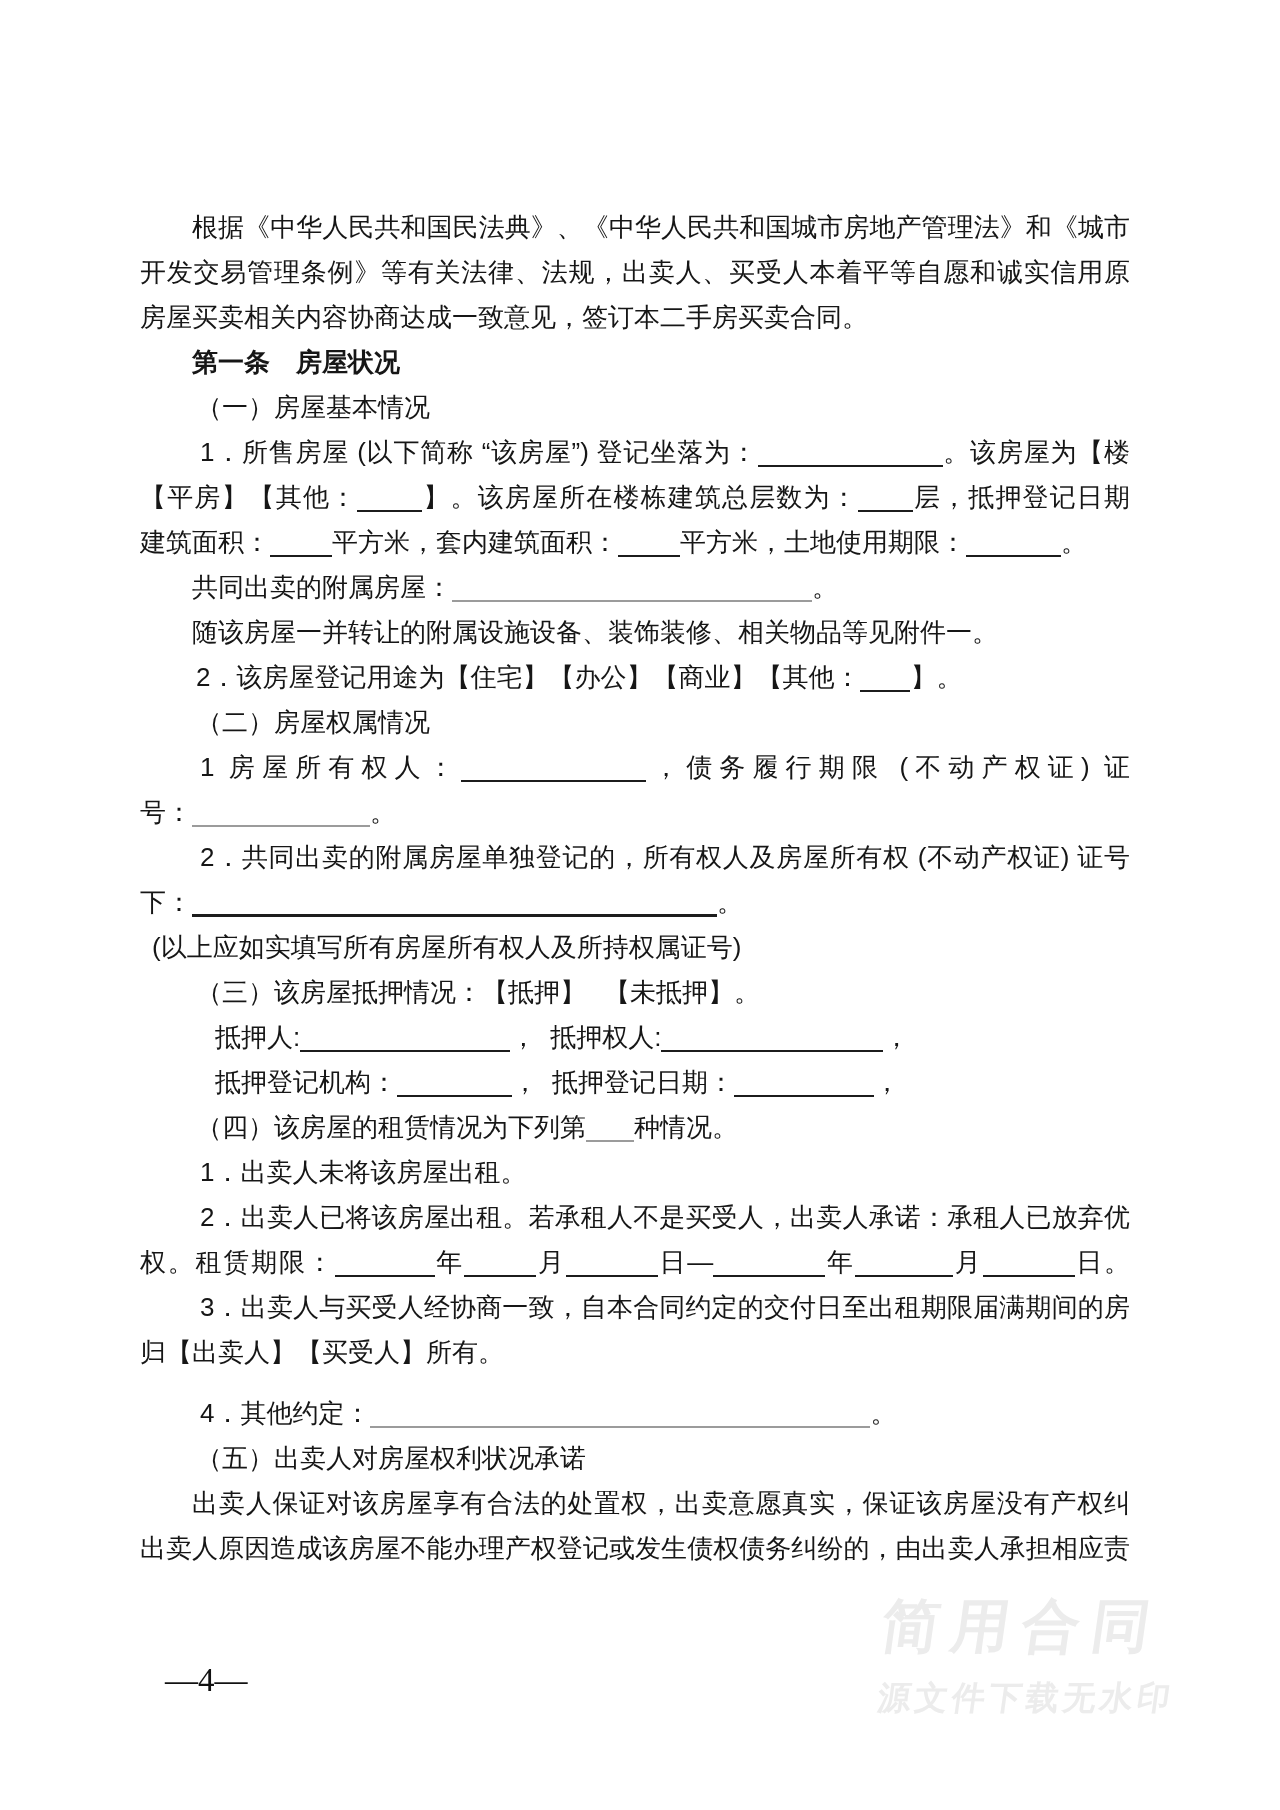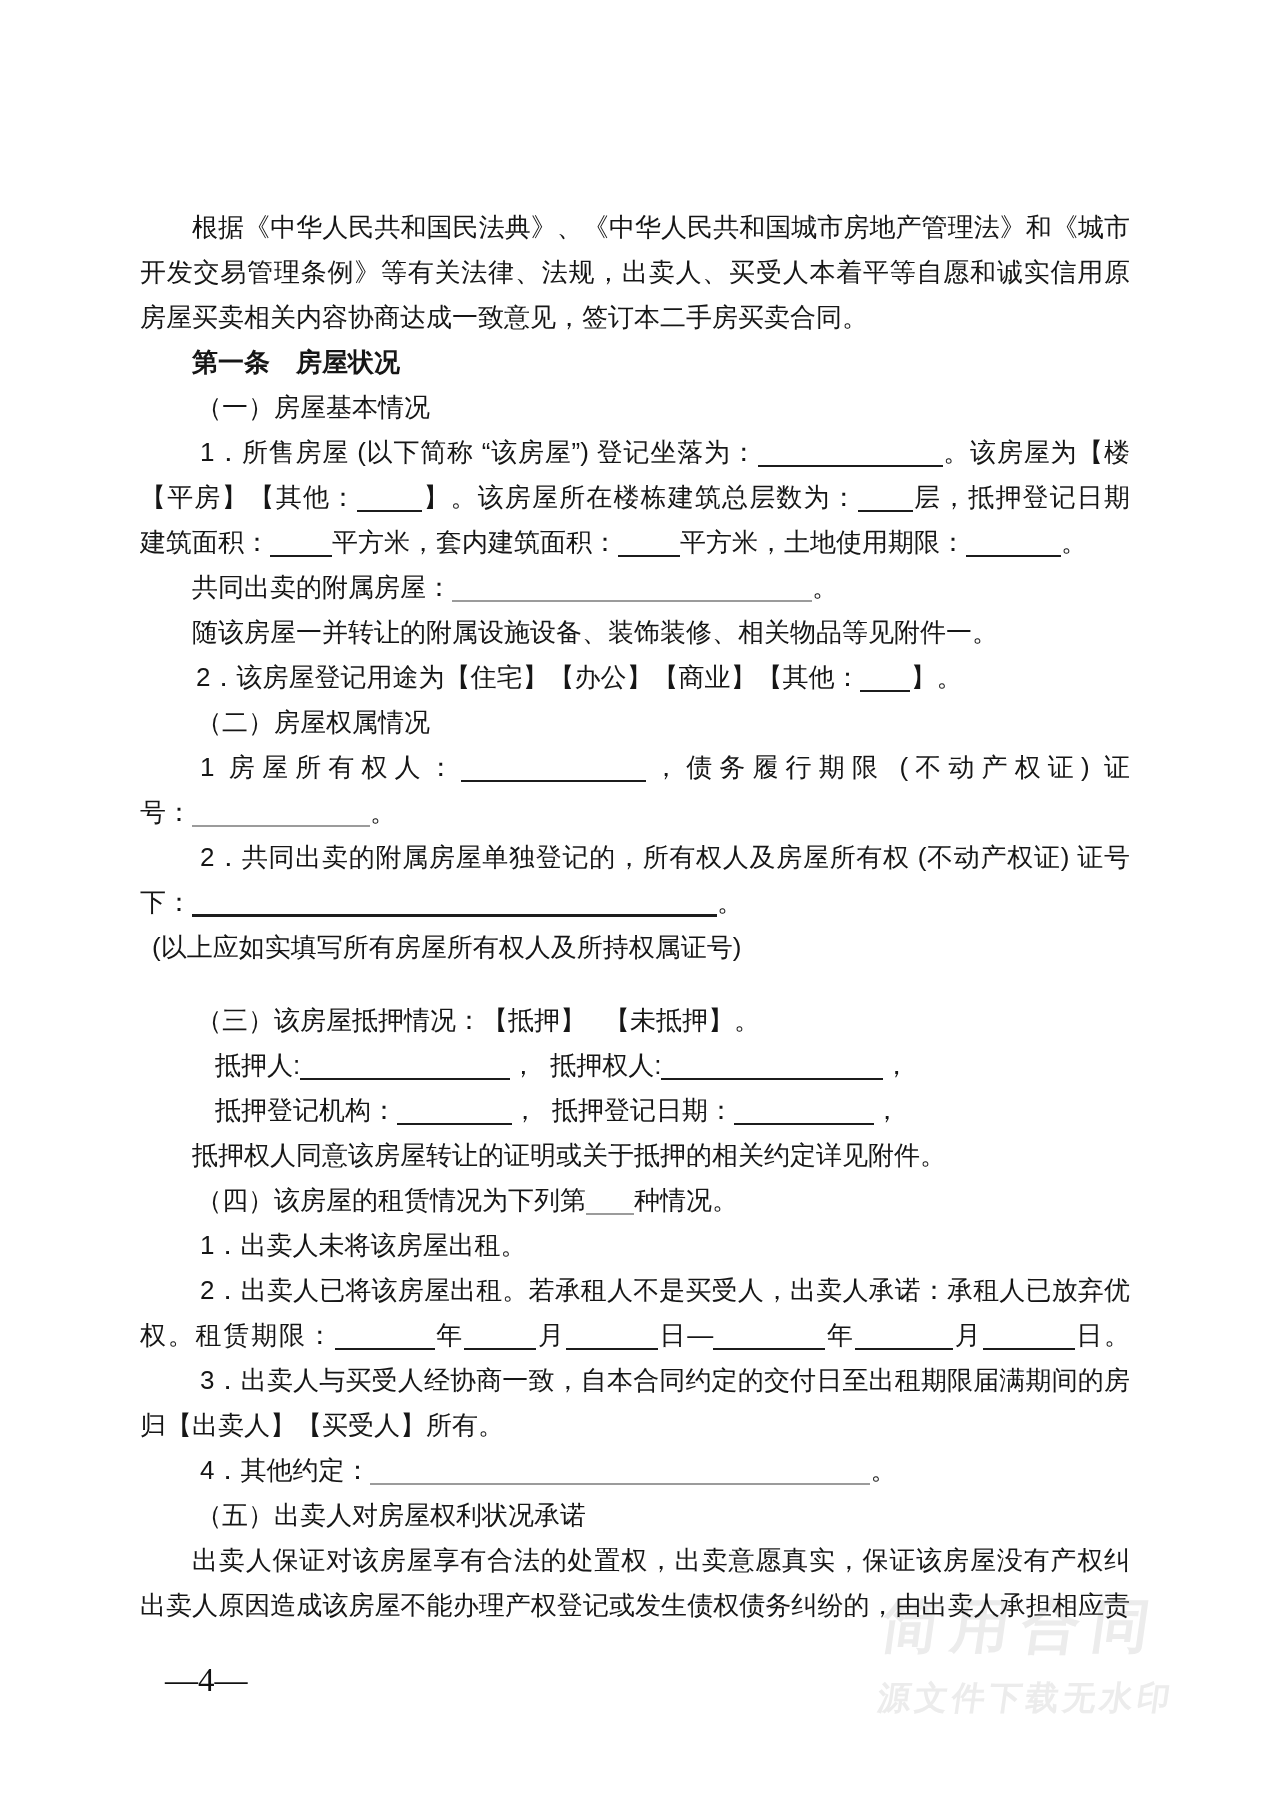--- a/index.html
+++ b/index.html
@@ -63,29 +63,28 @@
       <div class="line" style="text-indent: 0px;"><span>建筑面积：</span><span class="blank" style="width: 62px;"></span><span>平方米，套内建筑面积：</span><span class="blank" style="width: 62px;"></span><span>平方米，土地使用期限：</span><span class="blank" style="width: 95px;"></span><span>。</span></div>
       <div class="line" style="text-indent: 52px;"><span>共同出卖的附属房屋：</span><span class="blank gray" style="width: 360px;"></span><span>。</span></div>
       <div class="line" style="text-indent: 52px;"><span>随该房屋一并转让的附属设施设备、装饰装修、相关物品等见附件一。</span></div>
       <div class="line" style="text-indent: 56px;"><span>2．该房屋登记用途为【住宅】【办公】【商业】【其他：</span><span class="blank" style="width: 50px;"></span><span>】。</span></div>
       <div class="line" style="text-indent: 56px;"><span>（二）房屋权属情况</span></div>
       <div class="line justify" style="text-indent: 60px;"><span>1 房屋所有权人：</span><span class="blank" style="width: 185px;"></span><span>，债务履行期限 (不动产权证) 证</span></div>
       <div class="line" style="text-indent: 0px;"><span>号：</span><span class="blank gray" style="width: 178px;"></span><span>。</span></div>
       <div class="line justify" style="text-indent: 60px;"><span>2．共同出卖的附属房屋单独登记的，所有权人及房屋所有权 (不动产权证) 证号如</span></div>
       <div class="line" style="text-indent: 0px;"><span>下：</span><span class="blank thick" style="width: 525px;"></span><span>。</span></div>
       <div class="line" style="text-indent: 12px;"><span>(以上应如实填写所有房屋所有权人及所持权属证号)</span></div>
-      <div class="line" style="text-indent: 56px; margin-top: 28px;"><span>（三）该房屋抵押情况：【抵押】</span><span class="gap" style="width: 18px;"></span><span>【未抵押】。</span></div>
+      <div class="line" style="text-indent: 56px;"><span>（三）该房屋抵押情况：【抵押】</span><span class="gap" style="width: 18px;"></span><span>【未抵押】。</span></div>
       <div class="line" style="text-indent: 75px;"><span>抵押人:</span><span class="blank" style="width: 210px;"></span><span>，</span><span class="gap" style="width: 14px;"></span><span>抵押权人:</span><span class="blank" style="width: 222px;"></span><span>，</span></div>
       <div class="line" style="text-indent: 75px;"><span>抵押登记机构：</span><span class="blank" style="width: 115px;"></span><span>，</span><span class="gap" style="width: 14px;"></span><span>抵押登记日期：</span><span class="blank" style="width: 140px;"></span><span>，</span></div>
-      <div class="line" style="text-indent: 52px;"><span>抵押权人同意该房屋转让的证明或关于抵押的相关约定详见附件。</span></div>
       <div class="line" style="text-indent: 56px;"><span>（四）该房屋的租赁情况为下列第</span><span class="blank gray" style="width: 48px;"></span><span>种情况。</span></div>
       <div class="line" style="text-indent: 60px;"><span>1．出卖人未将该房屋出租。</span></div>
       <div class="line justify" style="text-indent: 60px;"><span>2．出卖人已将该房屋出租。若承租人不是买受人，出卖人承诺：承租人已放弃优先购买</span></div>
       <div class="line justify" style="text-indent: 0px;"><span>权。租赁期限：</span><span class="blank" style="width: 100px;"></span><span>年</span><span class="blank" style="width: 72px;"></span><span>月</span><span class="blank" style="width: 92px;"></span><span>日—</span><span class="blank" style="width: 112px;"></span><span>年</span><span class="blank" style="width: 98px;"></span><span>月</span><span class="blank" style="width: 92px;"></span><span>日。</span></div>
       <div class="line justify" style="text-indent: 60px;"><span>3．出卖人与买受人经协商一致，自本合同约定的交付日至出租期限届满期间的房屋收益</span></div>
       <div class="line" style="text-indent: 0px;"><span>归【出卖人】【买受人】所有。</span></div>
-      <div class="line" style="text-indent: 60px;"><span>4．其他约定：</span><span class="blank gray" style="width: 500px;"></span><span>。</span></div>
+      <div class="line" style="text-indent: 60px; margin-top: 16px;"><span>4．其他约定：</span><span class="blank gray" style="width: 500px;"></span><span>。</span></div>
       <div class="line" style="text-indent: 56px;"><span>（五）出卖人对房屋权利状况承诺</span></div>
       <div class="line justify" style="text-indent: 52px;"><span>出卖人保证对该房屋享有合法的处置权，出卖意愿真实，保证该房屋没有产权纠纷。因</span></div>
       <div class="line justify" style="text-indent: 0px;"><span>出卖人原因造成该房屋不能办理产权登记或发生债权债务纠纷的，由出卖人承担相应责任。</span></div>
     </div>
   <div class="footer">—4—</div>
 </div>
 
 </body></html>

